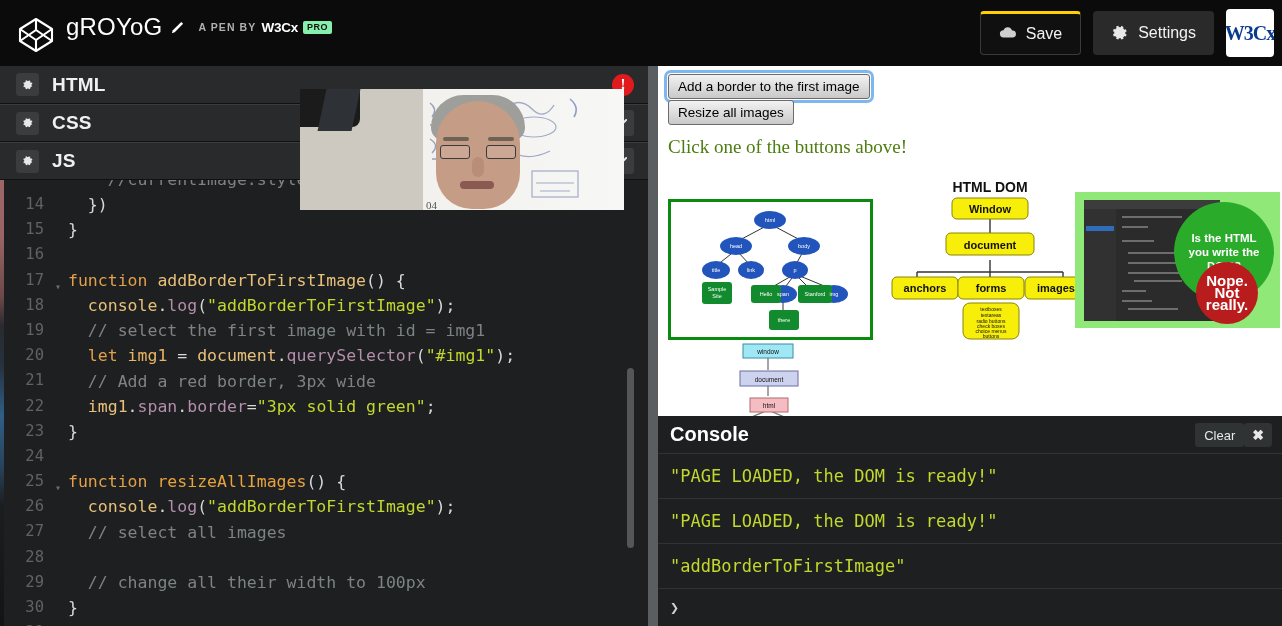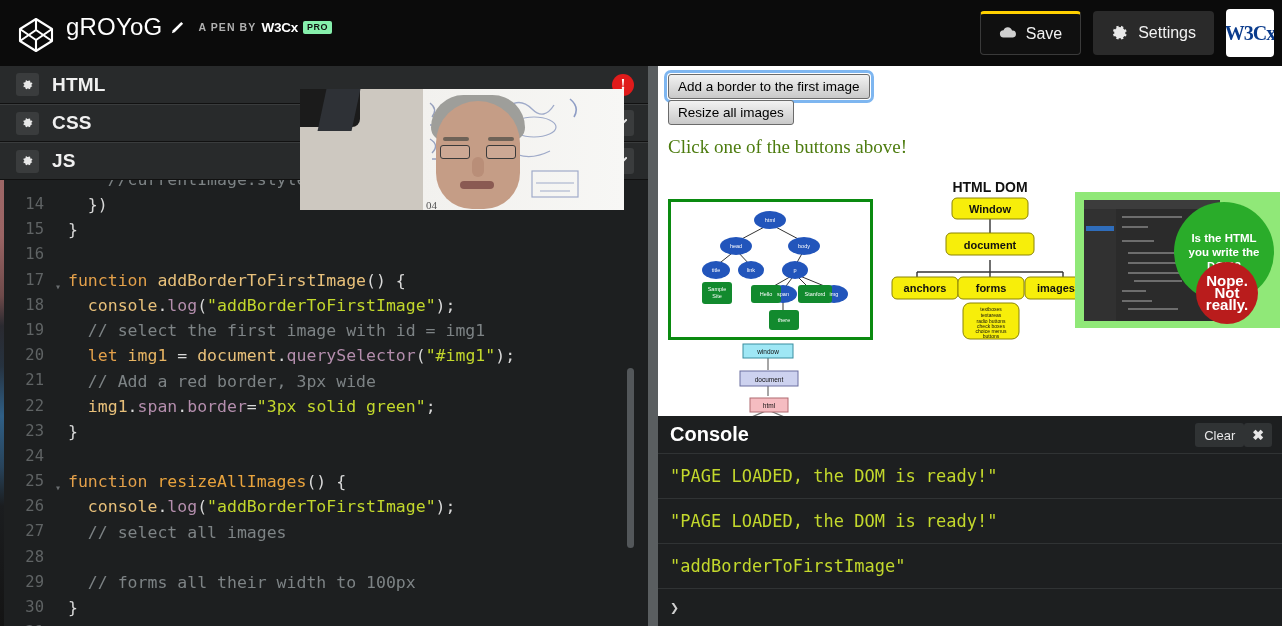--- a/index.html
+++ b/index.html
@@ -364,21 +364,21 @@
           <div class="cline"><span class="gut">20</span><span class="fold"></span><span class="ctxt"><span class="k-com">  // select the first image with id = img1</span></span></div>
           <div class="cline"><span class="gut">21</span><span class="fold"></span><span class="ctxt"><span class="k-kw">  let </span><span class="k-var">img1</span><span class="k-pun"> = </span><span class="k-obj">document</span><span class="k-pun">.</span><span class="k-prop">querySelector</span><span class="k-pun">(</span><span class="k-str">"#img1"</span><span class="k-pun">);</span></span></div>
           <div class="cline"><span class="gut">22</span><span class="fold"></span><span class="ctxt"><span class="k-com">  // Add a red border, 3px wide</span></span></div>
           <div class="cline"><span class="gut">23</span><span class="fold"></span><span class="ctxt"><span class="k-obj">  img1</span><span class="k-pun">.</span><span class="k-prop">span</span><span class="k-pun">.</span><span class="k-prop">border</span><span class="k-pun">=</span><span class="k-str">"3px solid green"</span><span class="k-pun">;</span></span></div>
           <div class="cline"><span class="gut">24</span><span class="fold"></span><span class="ctxt"><span class="k-pun">}</span></span></div>
           <div class="cline"><span class="gut">25</span><span class="fold"></span><span class="ctxt"><span class="k-plain"></span></span></div>
           <div class="cline"><span class="gut">26</span><span class="fold">▾</span><span class="ctxt"><span class="k-kw">function </span><span class="k-fn2">resizeAllImages</span><span class="k-pun">() {</span></span></div>
           <div class="cline"><span class="gut">27</span><span class="fold"></span><span class="ctxt"><span class="k-obj">  console</span><span class="k-pun">.</span><span class="k-prop">log</span><span class="k-pun">(</span><span class="k-str">"addBorderToFirstImage"</span><span class="k-pun">);</span></span></div>
           <div class="cline"><span class="gut">28</span><span class="fold"></span><span class="ctxt"><span class="k-com">  // select all images</span></span></div>
           <div class="cline"><span class="gut">29</span><span class="fold"></span><span class="ctxt"><span class="k-plain"></span></span></div>
-          <div class="cline"><span class="gut">30</span><span class="fold"></span><span class="ctxt"><span class="k-com">  // forms all their width to 100px</span></span></div>
+          <div class="cline"><span class="gut">30</span><span class="fold"></span><span class="ctxt"><span class="k-com">  // change all their width to 100px</span></span></div>
           <div class="cline"><span class="gut">31</span><span class="fold"></span><span class="ctxt"><span class="k-pun">}</span></span></div>
         </div>
     </div>
     <div id="code-scroll-track"></div>
     <div id="code-scroll-thumb"></div>
   </div>
 
   <div id="pane-divider"></div>
 
   <div id="preview-pane">

